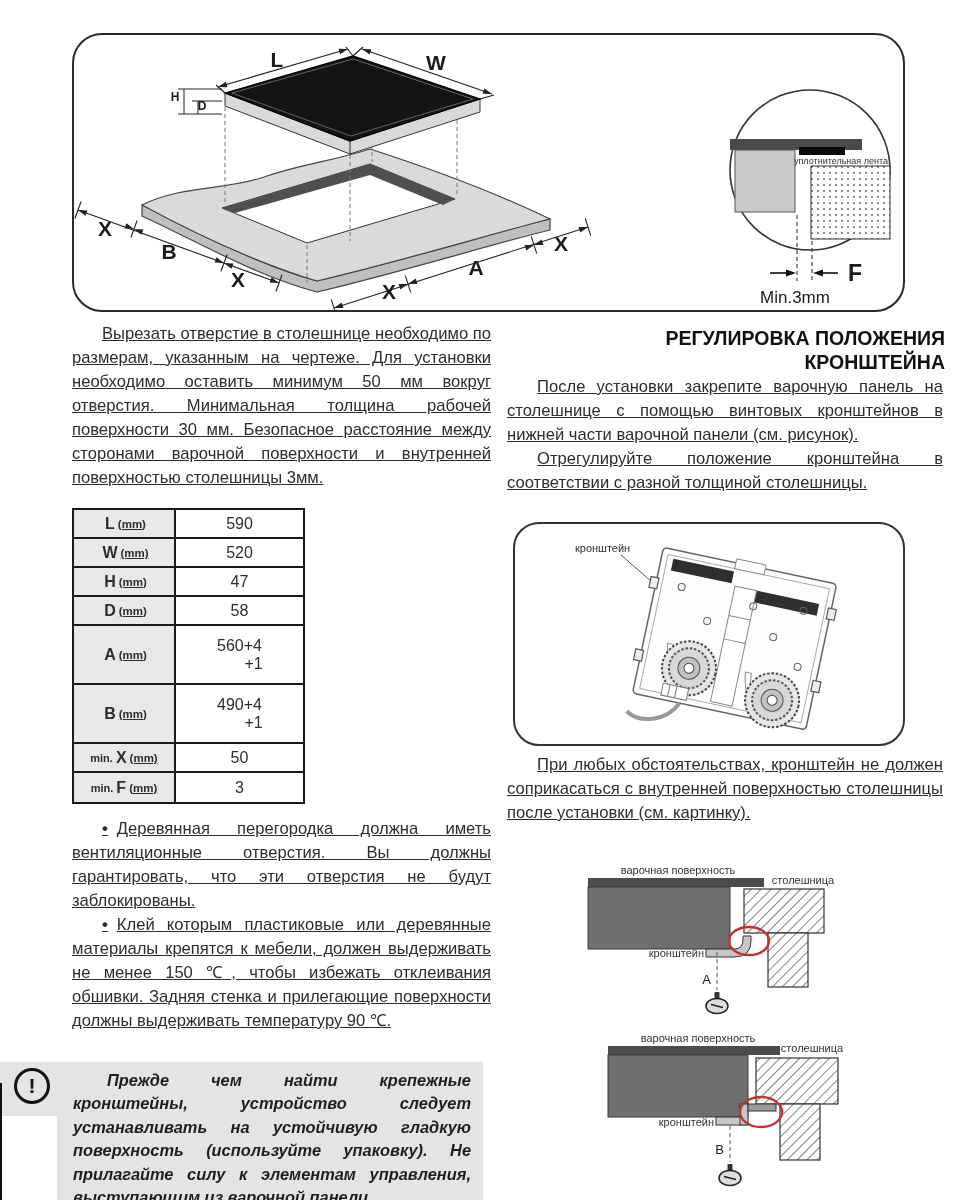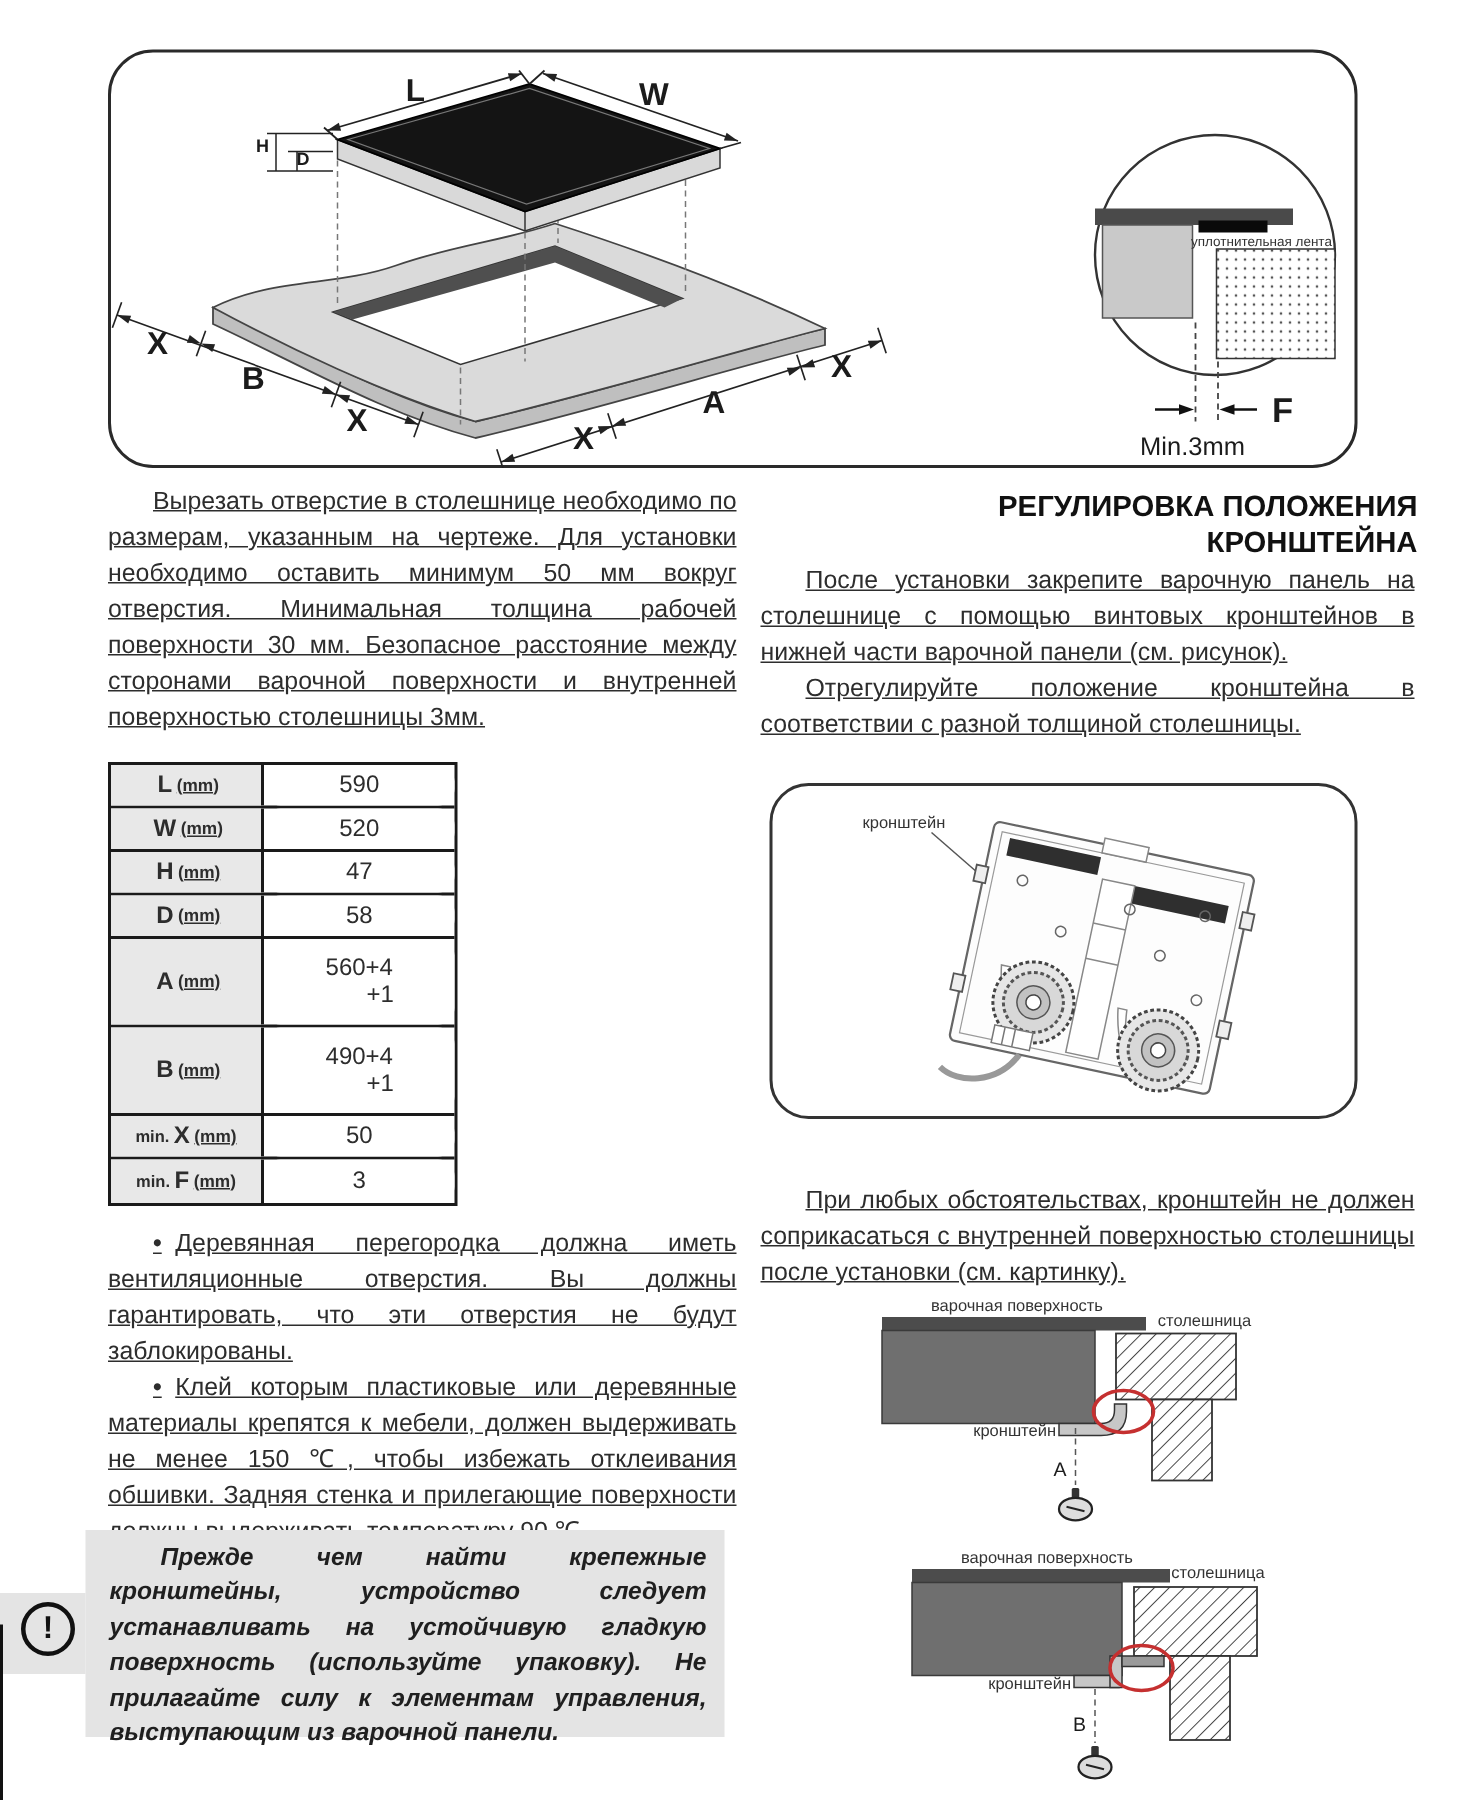--- a/index.html
+++ b/index.html
@@ -18,35 +18,35 @@
   .para{font-size:16.6px;line-height:24px;text-align:justify;color:#2d2d2d;}
   .para p{margin:0;text-indent:30px;text-decoration:underline;}
   .intro{left:72px;top:322px;width:419px;}
   .bullets{left:72px;top:817px;width:419px;}
   .bullets .bchar{margin-right:9px;font-weight:bold;}
   
   .dim-table{left:72px;top:508px;width:233px;border:2px solid #1a1a1a;box-sizing:border-box;}
   .trow{display:flex;border-bottom:2px solid #1a1a1a;box-sizing:border-box;}
   .trow:last-child{border-bottom:none;}
   .tlabel{width:102px;background:#e8e8e8;border-right:2px solid #1a1a1a;display:flex;align-items:center;justify-content:center;gap:3px;box-sizing:border-box;}
-  .tval{flex:1;display:flex;flex-direction:column;align-items:center;justify-content:center;font-size:16px;background:#fff;border-radius:11px;}
+  .tval{flex:1;display:flex;flex-direction:column;align-items:center;justify-content:center;font-size:16px;background:#fff;}
   .h30{height:29px;} .h60{height:59px;}
   .bigL{font-weight:bold;font-size:16px;}
   .unit{font-weight:bold;font-size:11.5px;text-decoration:underline;}
   .pre{font-weight:bold;font-size:11px;}
   .val2{transform:translateX(14px);}
   
   .rhead{left:505px;top:326px;width:440px;text-align:right;font-weight:bold;font-size:19.5px;line-height:24px;color:#111;}
   .rpara1{left:507px;top:375px;width:436px;}
-  .rpara3{left:507px;top:753px;width:436px;margin-top:35px;}
+  .rpara3{left:507px;top:753px;width:436px;}
   .fig-bracket{left:513px;top:522px;width:392px;height:224px;border:2px solid #333;border-radius:26px;box-sizing:border-box;overflow:hidden;}
   .diagA{left:560px;top:862px;width:390px;height:170px;}
   .diagB{left:560px;top:1030px;width:390px;height:168px;}
   
-  .warn-box{left:57px;top:1020px;width:426px;height:138px;background:#e4e4e4;box-sizing:border-box;padding:7px 12px 0 16px;}
+  .warn-box{left:57px;top:1062px;width:426px;height:138px;background:#e4e4e4;box-sizing:border-box;padding:7px 12px 0 16px;}
   .warn-box p{margin:0;font-size:16.4px;line-height:23.4px;font-weight:bold;font-style:italic;text-align:justify;text-indent:34px;color:#1f1f1f;}
   .warn-strip{left:0;top:1062px;width:57px;height:54px;background:#e4e4e4;}
   .warn-icon{left:14px;top:1068px;width:30px;height:30px;border:3px solid #111;border-radius:50%;
              display:flex;align-items:center;justify-content:center;font-weight:bold;font-size:21px;color:#111;background:transparent;}
   .edge-line{left:0;top:1083px;width:2px;height:117px;background:#111;}
 </style>
 </head>
 <body>
 
 <div class="page">

